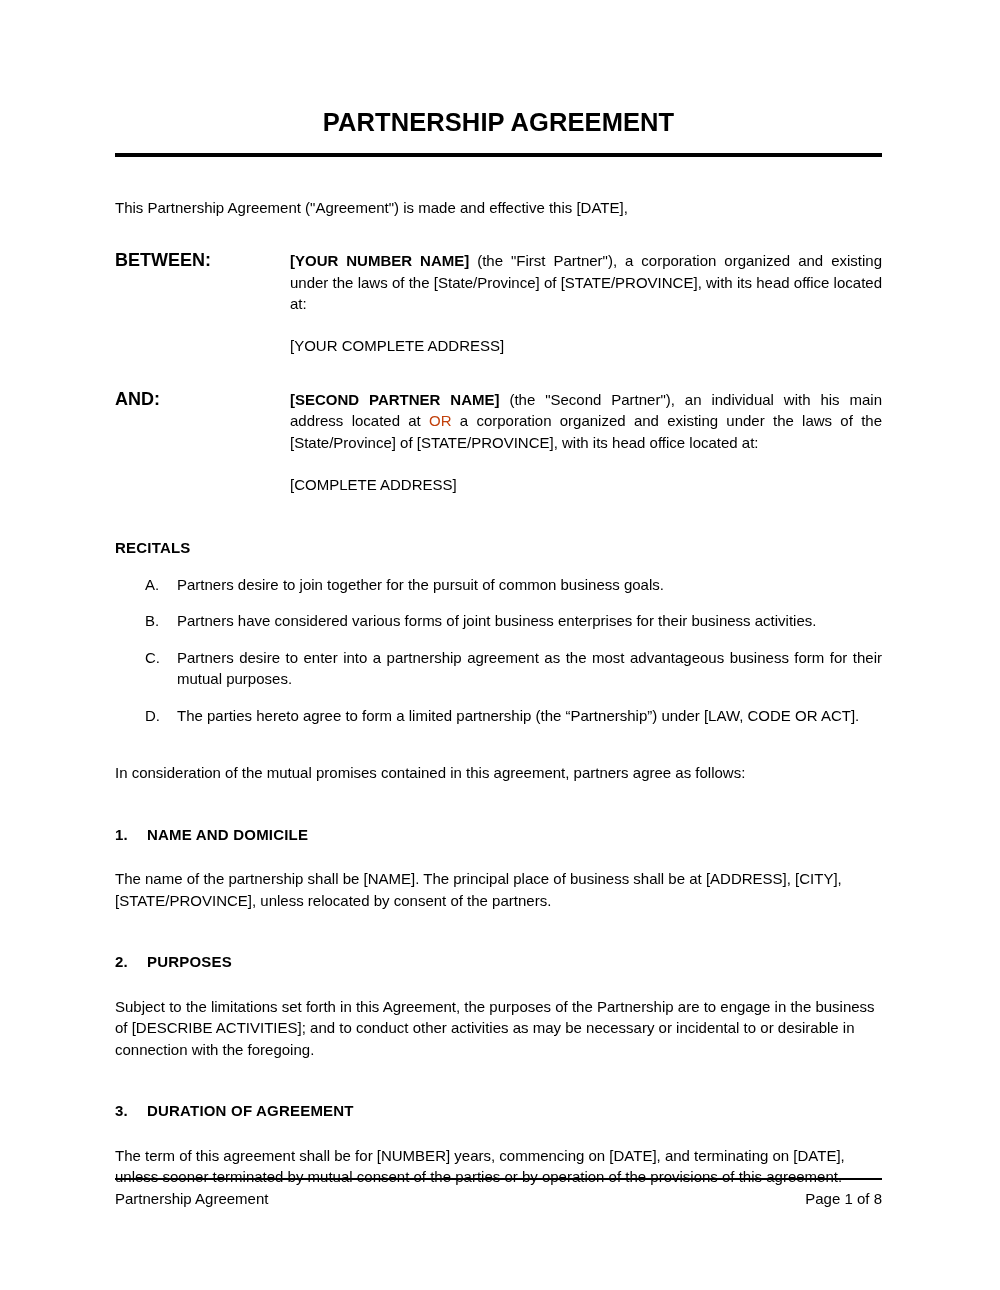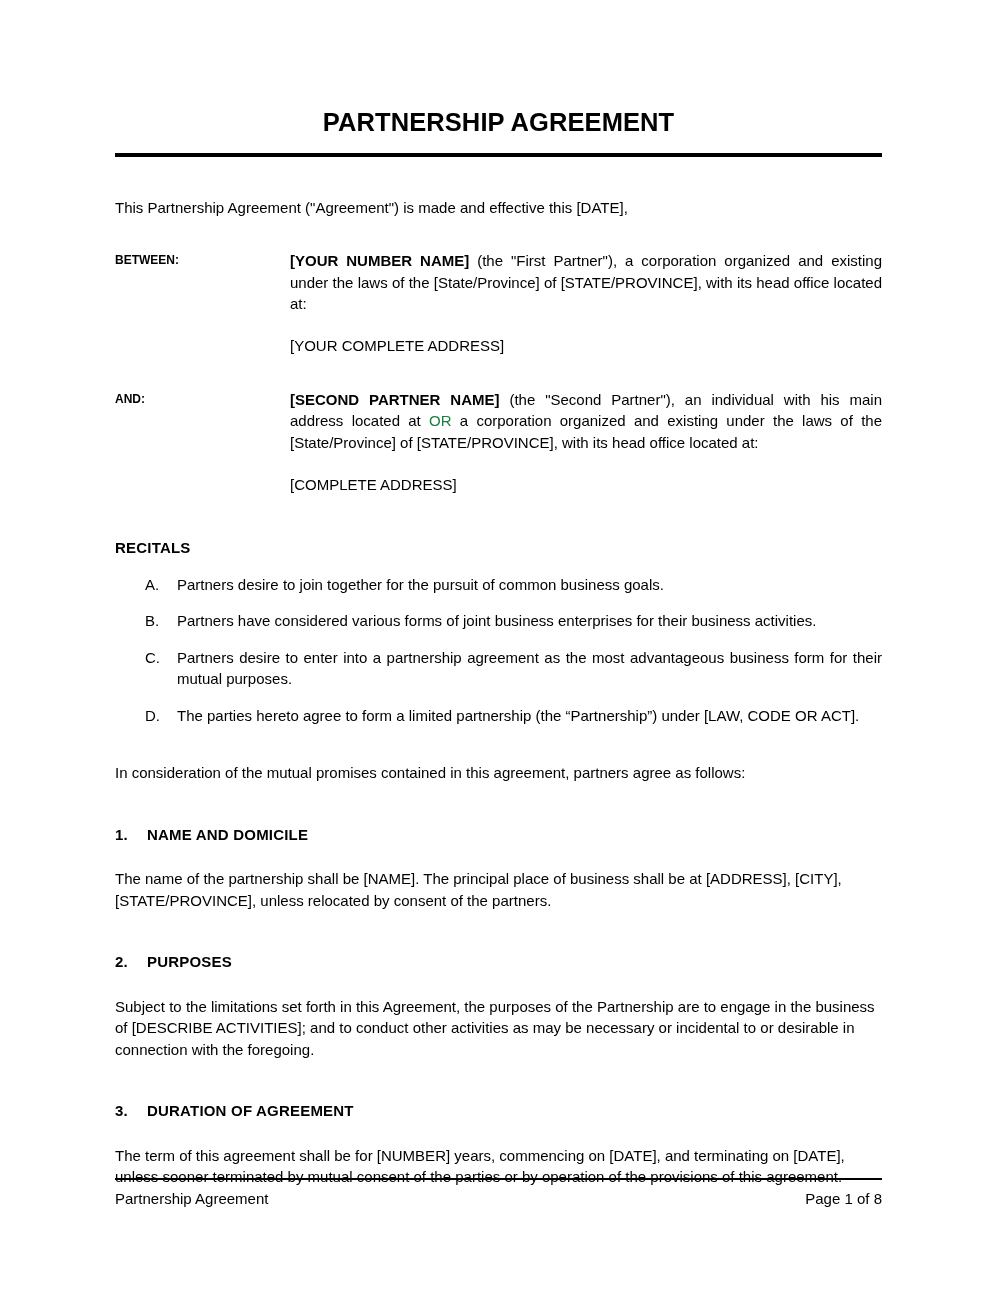--- a/index.html
+++ b/index.html
@@ -64,37 +64,37 @@
   }
 
   
   .party-block {
     display: flex;
     align-items: flex-start;
     margin-top: 32px;
   }
   .party-label {
     flex: 0 0 175px;   
-    font-size: 12px;
+    font-size: 18px;
     line-height: 21.5px;
     font-weight: bold;
   }
   .party-body {
     flex: 1 1 auto;
     font-size: 15px;
     line-height: 21.5px;
   }
   .party-body .lead {
     text-align: justify;
   }
   .party-body .lead-strong {
     font-weight: bold;
   }
   .or-token {
-    color: #15803d;
+    color: #c2410c;
   }
   .party-address {
     margin-top: 20.5px;
   }
 
   
   .recitals-heading {
     margin-top: 42px;
     font-size: 15px;
     line-height: 21.5px;

